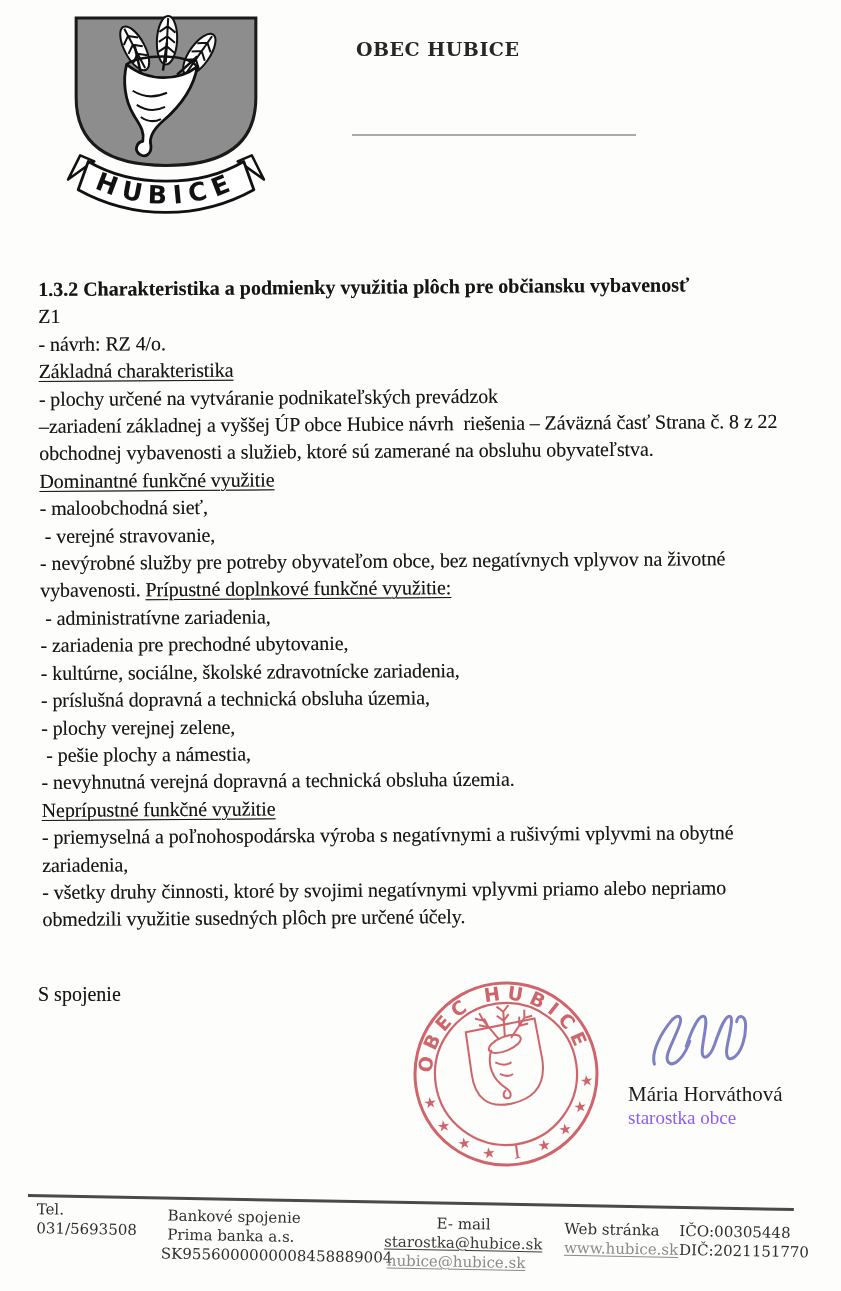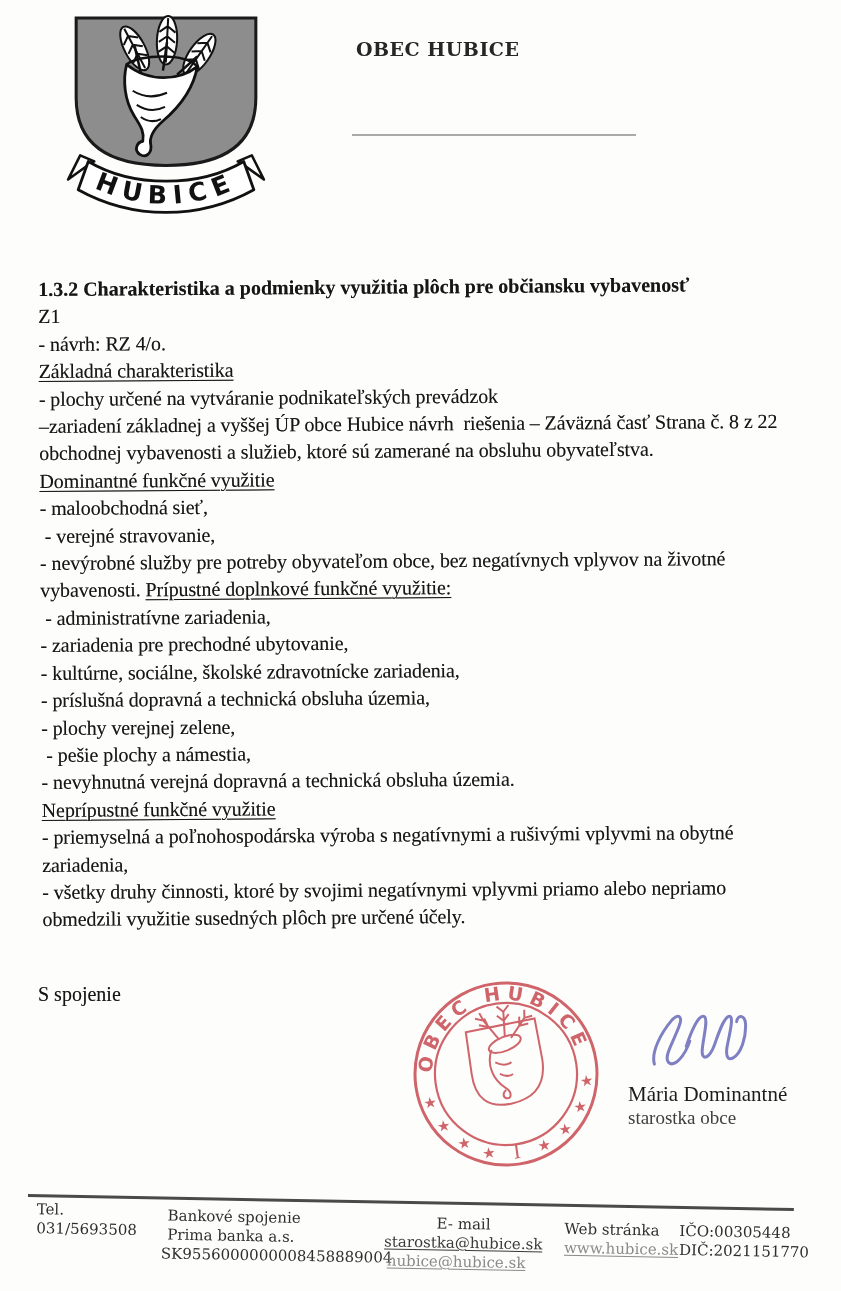--- a/index.html
+++ b/index.html
@@ -14,21 +14,21 @@
   .org-addr{font-family:"DejaVu Serif",serif;font-weight:bold;font-size:19px;letter-spacing:.2px;color:#262626;white-space:pre;margin-top:25px;}
   .head-rule{background:#aaa;height:2px;}
   
   .doc-body{font-size:20px;line-height:27.4px;width:786px;letter-spacing:-0.1px;
     transform:rotate(-0.4deg);transform-origin:0 0;text-shadow:0 0 .4px rgba(20,20,20,.45);}
   .line{white-space:pre-wrap;}
   .line .b{font-weight:bold;letter-spacing:0;}
   .line .u{text-decoration:underline;text-underline-offset:3px;text-decoration-thickness:1px;}
   .closing{font-size:20px;text-shadow:0 0 .4px rgba(20,20,20,.45);}
   .signer-name{font-size:21px;color:#1c1c1c;}
-  .signer-title{font-size:19px;color:#404040;}
+  .signer-title{font-size:19px;color:#8b5cf6;}
   
   .footer{transform:rotate(1.05deg);transform-origin:0 0;font-family:"DejaVu Serif",serif;
     font-size:15px;color:#2e2e2e;}
   .footer .rule{position:absolute;top:0;left:0;width:766px;height:2.5px;background:#4a4a4a;}
   .fcell div{line-height:19px;}
   .ul-dark{text-decoration:underline;text-underline-offset:2px;color:#3a3a3a;}
   .ul-gray{text-decoration:underline;text-underline-offset:2px;color:#8a8a8a;}
 </style>
 </head>
 <body>
@@ -144,21 +144,21 @@
     </g>
   </svg>
 
   <svg class="abs" style="left:642px;top:1004px;" width="115" height="76" viewBox="0 0 130 82">
     <g stroke="#7173bd" stroke-width="3.4" fill="none" stroke-linecap="round" opacity="0.9">
       <path d="M14,66 C10,52 22,30 34,16 C42,8 46,13 42,23 C36,40 24,58 30,64 C36,70 48,58 54,40"></path>
       <path d="M50,46 C56,28 64,10 70,12 C76,14 68,40 68,52 C68,62 76,60 82,44 C86,33 92,14 98,12 C104,10 100,28 97,42 C94,55 96,63 103,59 C112,54 118,36 117,20 C116,10 108,10 107,18"></path>
     </g>
   </svg>
 
-  <div class="abs signer-name" style="left:628px;top:1082px;">Mária Dominantné</div>
+  <div class="abs signer-name" style="left:628px;top:1082px;">Mária Horváthová</div>
   <div class="abs signer-title" style="left:628px;top:1107px;">starostka obce</div>
 
   <div class="abs footer" style="left:28px;top:1194px;width:780px;height:80px;">
     <div class="rule"></div>
     <div class="abs fcell" style="left:9px;top:6px;">
       <div>Tel.</div>
       <div>031/5693508</div>
     </div>
     <div class="abs fcell" style="left:140px;top:10px;">
       <div>Bankové spojenie</div>

